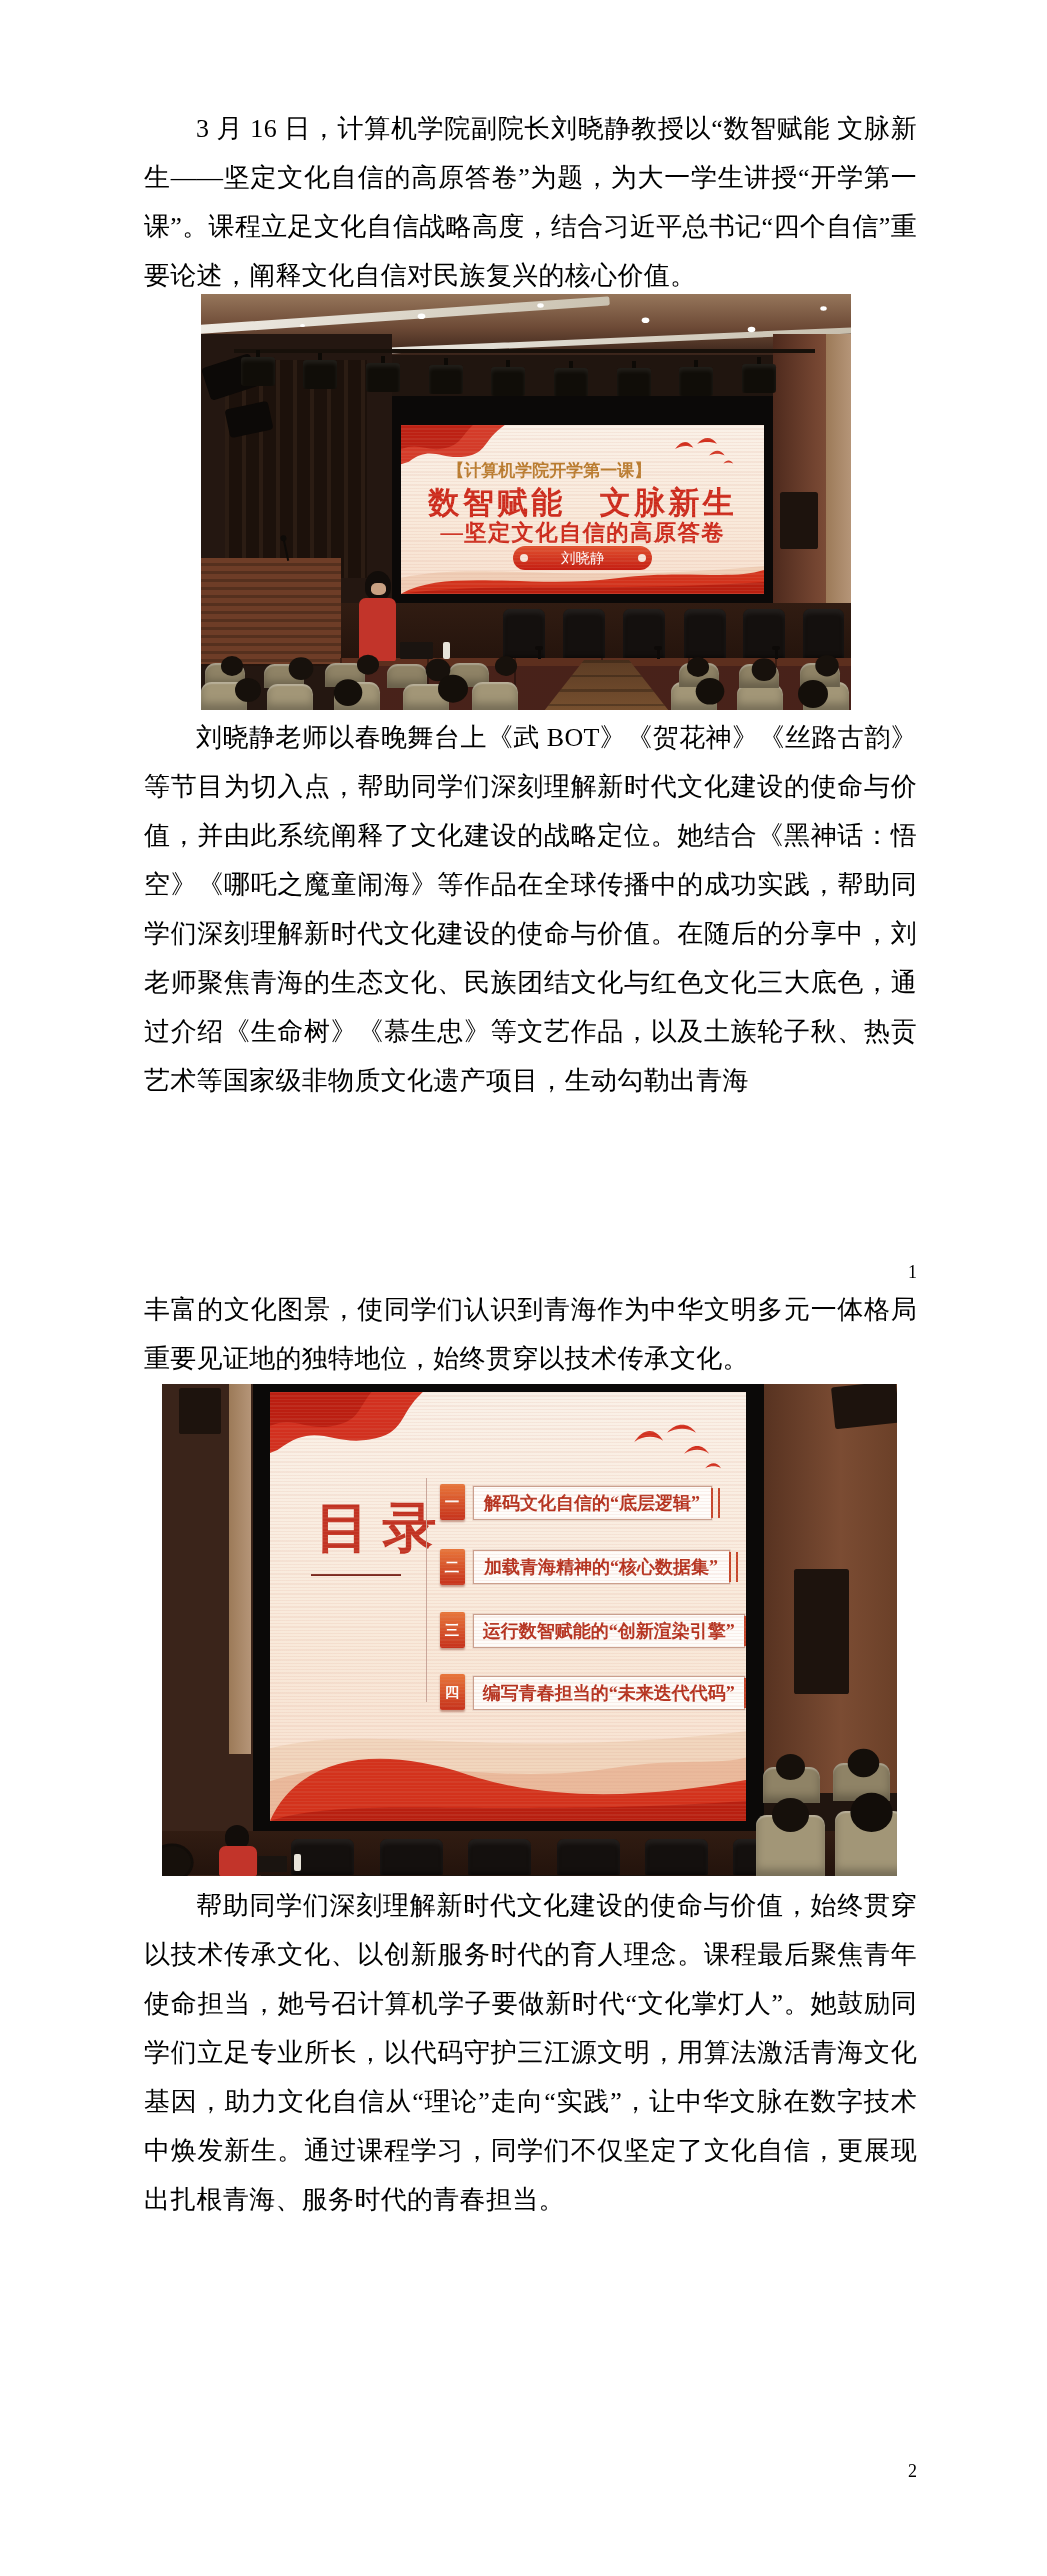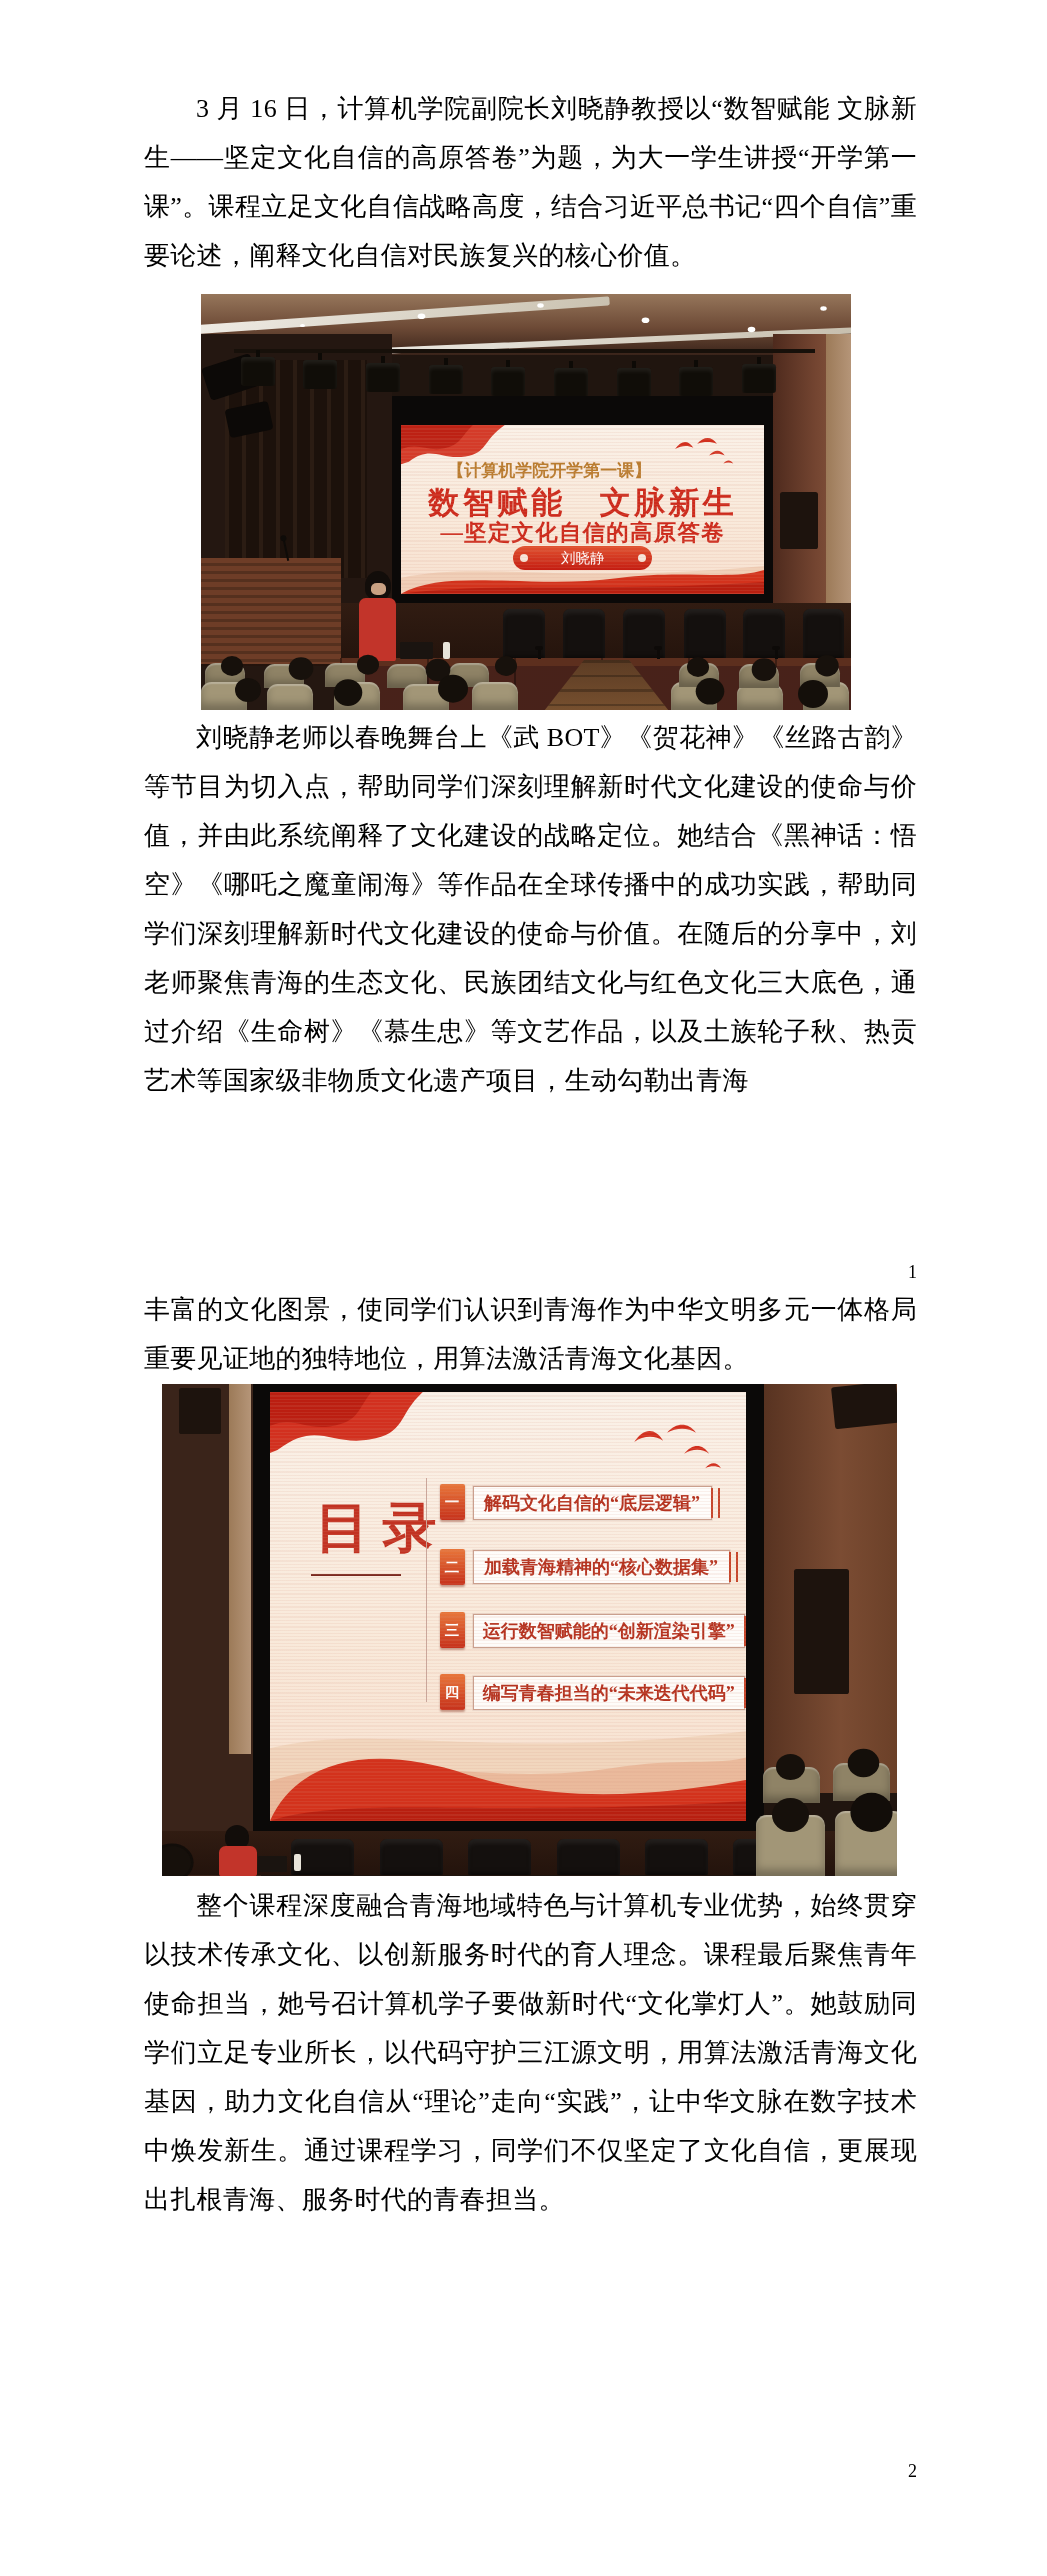--- a/index.html
+++ b/index.html
@@ -92,21 +92,21 @@
   .toc-box::after{content:"";position:absolute;right:-9.2px;top:1.3px;bottom:1.3px;width:5.3px;
     border-left:2px solid #c6452a;border-right:2px solid #c6452a;}
   .p2-wall-right{position:absolute;background:linear-gradient(90deg,#54301f,#7b4c33 60%,#6b4028);}
   .p2-leftstrip{position:absolute;background:#3a241a;}
 </style>
 </head>
 <body>
 
 <div class="page">
 
-  <div class="para indent" style="top:84px;">3 月 16 日，计算机学院副院长刘晓静教授以“数智赋能 文脉新生——坚定文化自信的高原答卷”为题，为大一学生讲授“开学第一课”。课程立足文化自信战略高度，结合习近平总书记“四个自信”重要论述，阐释文化自信对民族复兴的核心价值。</div>
+  <div class="para indent" style="top:104px;">3 月 16 日，计算机学院副院长刘晓静教授以“数智赋能 文脉新生——坚定文化自信的高原答卷”为题，为大一学生讲授“开学第一课”。课程立足文化自信战略高度，结合习近平总书记“四个自信”重要论述，阐释文化自信对民族复兴的核心价值。</div>
 
   <div class="photo" style="left:201px;top:294px;width:650px;height:416px;">
 
     <div class="p1-ceiling">
       <div class="cstrip" style="left:-13px;top:17px;width:422px;height:8.6px;transform:rotate(-4deg);"></div>
       <div class="cstrip" style="left:158px;top:44px;width:501px;height:6px;transform:rotate(-2.5deg);"></div>
       <div class="cdots" style="left:99px;top:30px;box-shadow:119px -9.2px 0 1.3px #fff,238px -20px 0 0.7px #fff,343px -5.3px 0 1.3px #fff,449px 4px 0 1.3px #fff,521px -17px 0 0.7px #fff;"></div>
     </div>
 
     <div class="p1-wall-left">
@@ -202,21 +202,21 @@
       <div class="head" style="left:20px;top:0px;width:22.4px;height:20px;box-shadow:69px 2.6px 0 1.3px #17110c,136px -1.3px 0 0 #17110c,206px 4px 0 1.3px #17110c,274px 0 0 0 #17110c;"></div>
       <div class="head" style="left:486px;top:1.3px;width:22.4px;height:20px;box-shadow:66px 2.6px 0 1.3px #17110c,129px -1.3px 0 0.7px #17110c;"></div>
       <div class="head" style="left:34px;top:22.4px;width:26px;height:24px;box-shadow:100px 2.6px 0 1.3px #140f0a,205px -1.3px 0 2px #140f0a,462px 1.3px 0 1.3px #140f0a,565px 4px 0 2px #140f0a;"></div>
     </div>
   </div>
 
   <div class="para indent" style="top:713px;">刘晓静老师以春晚舞台上《武 BOT》《贺花神》《丝路古韵》等节目为切入点，帮助同学们深刻理解新时代文化建设的使命与价值，并由此系统阐释了文化建设的战略定位。她结合《黑神话：悟空》《哪吒之魔童闹海》等作品在全球传播中的成功实践，帮助同学们深刻理解新时代文化建设的使命与价值。在随后的分享中，刘老师聚焦青海的生态文化、民族团结文化与红色文化三大底色，通过介绍《生命树》《慕生忠》等文艺作品，以及土族轮子秋、热贡艺术等国家级非物质文化遗产项目，生动勾勒出青海</div>
 
   <div class="pagenum" style="top:1262px;">1</div>
 
-  <div class="para" style="top:1285px;">丰富的文化图景，使同学们认识到青海作为中华文明多元一体格局重要见证地的独特地位，用算法激活青海文化基因。</div>
+  <div class="para" style="top:1285px;">丰富的文化图景，使同学们认识到青海作为中华文明多元一体格局重要见证地的独特地位，始终贯穿以技术传承文化。</div>
 
   <div class="photo" style="left:162px;top:1384px;width:735px;height:492px;">
 
     <div class="p2-leftstrip" style="left:0;top:0;width:99px;height:492px;">
       <div class="wallbox" style="left:17px;top:4px;width:42px;height:46px;"></div>
       <div class="pillar" style="left:67px;top:0;width:22.4px;height:370px;"></div>
     </div>
 
     <div class="p2-wall-right" style="left:594px;top:0;width:141px;height:409px;">
       <div class="wallbox" style="left:77px;top:0;width:65px;height:42px;transform:rotate(-6deg);"></div>
@@ -279,18 +279,18 @@
       <span class="seat dim" style="left:6.6px;top:13px;width:57px;height:36px;"></span>
       <span class="seat dim" style="left:77px;top:9.2px;width:57px;height:38px;"></span>
       <span class="seat" style="left:0px;top:61px;width:69px;height:61px;"></span>
       <span class="seat" style="left:79px;top:57px;width:69px;height:65px;"></span>
       <div class="head" style="left:20px;top:0px;width:29px;height:26px;box-shadow:73px -4px 0 1.3px #140f0a;"></div>
       <div class="head" style="left:16px;top:44px;width:37px;height:34px;box-shadow:81px -2.6px 0 2.6px #120d09;"></div>
     </div>
     <div class="head" style="left:-9.2px;top:462px;width:38px;height:33px;box-shadow:0 0 0 2.6px #120d09;"></div>
   </div>
 
-  <div class="para indent" style="top:1881px;">整个课程深度融合青海地域特色与计算机专业优势，始终贯穿以技术传承文化、以创新服务时代的育人理念。课程最后聚焦青年使命担当，她号召计算机学子要做新时代“文化掌灯人”。她鼓励同学们立足专业所长，以代码守护三江源文明，用算法激活青海文化基因，助力文化自信从“理论”走向“实践”，让中华文脉在数字技术中焕发新生。通过课程学习，同学们不仅坚定了文化自信，更展现出扎根青海、服务时代的青春担当。</div>
+  <div class="para indent" style="top:1881px;">帮助同学们深刻理解新时代文化建设的使命与价值，始终贯穿以技术传承文化、以创新服务时代的育人理念。课程最后聚焦青年使命担当，她号召计算机学子要做新时代“文化掌灯人”。她鼓励同学们立足专业所长，以代码守护三江源文明，用算法激活青海文化基因，助力文化自信从“理论”走向“实践”，让中华文脉在数字技术中焕发新生。通过课程学习，同学们不仅坚定了文化自信，更展现出扎根青海、服务时代的青春担当。</div>
 
   <div class="pagenum" style="top:2461px;">2</div>
 
 </div>
 
 
 </body></html>

